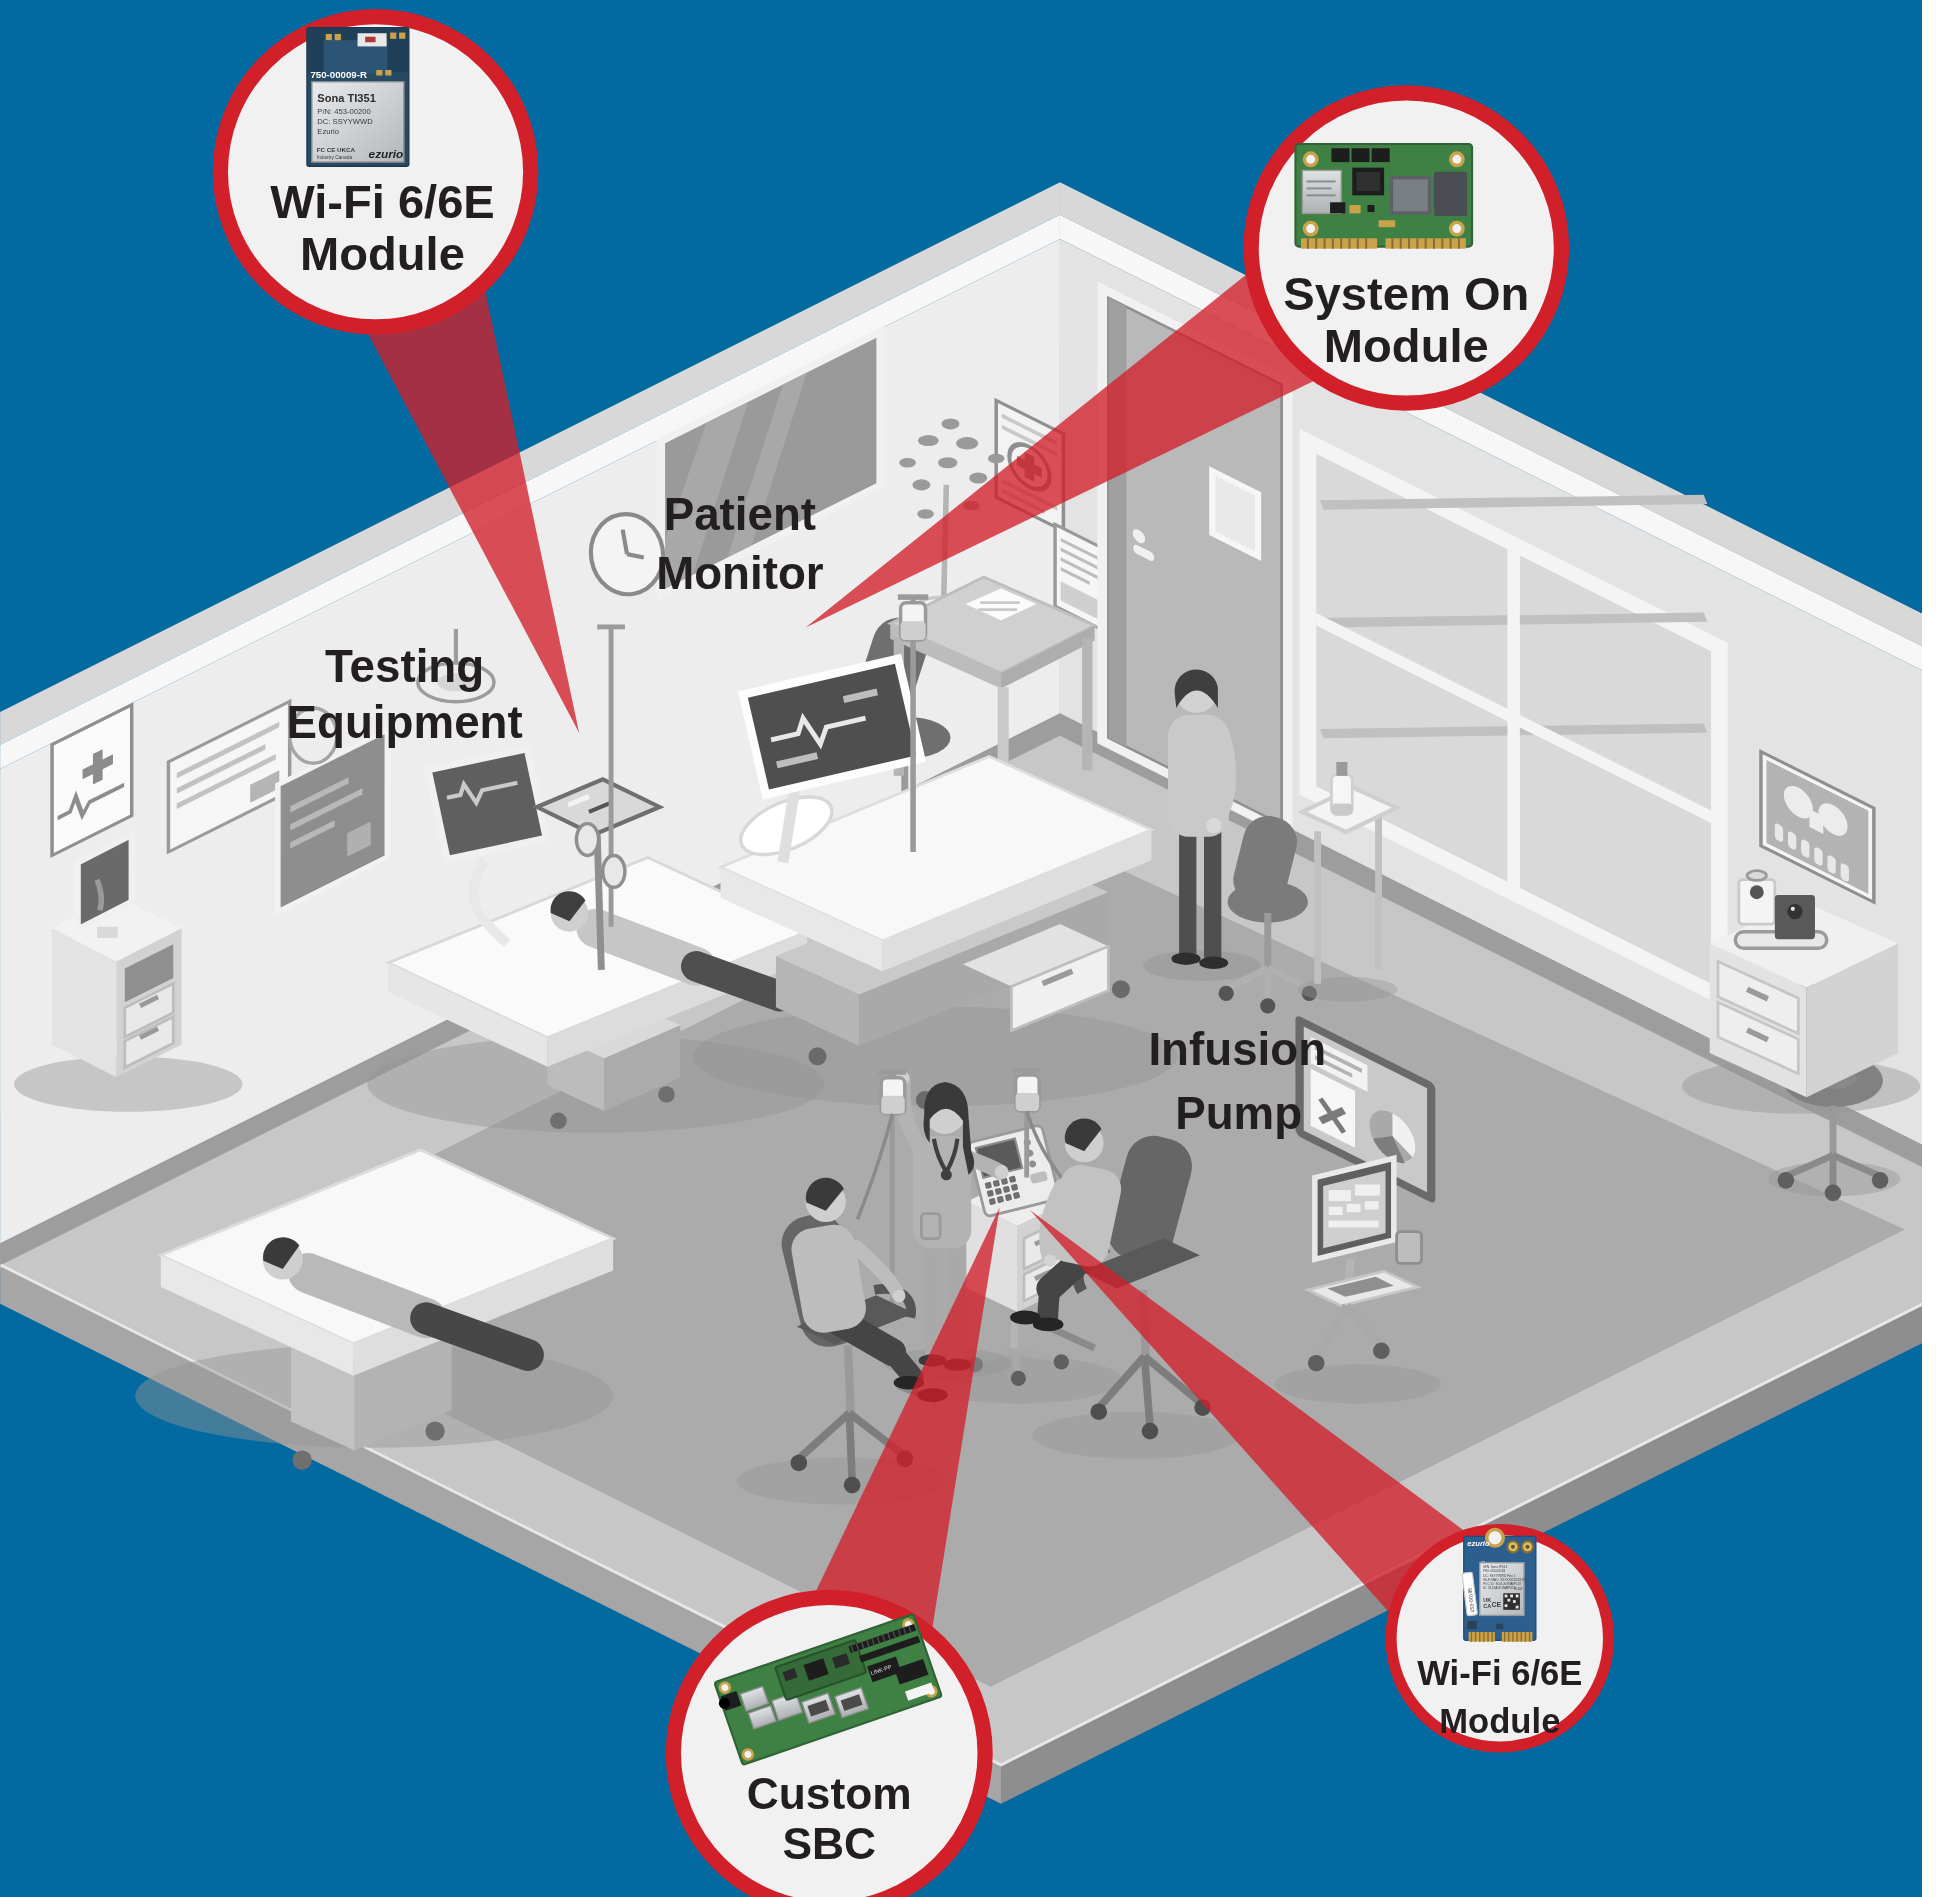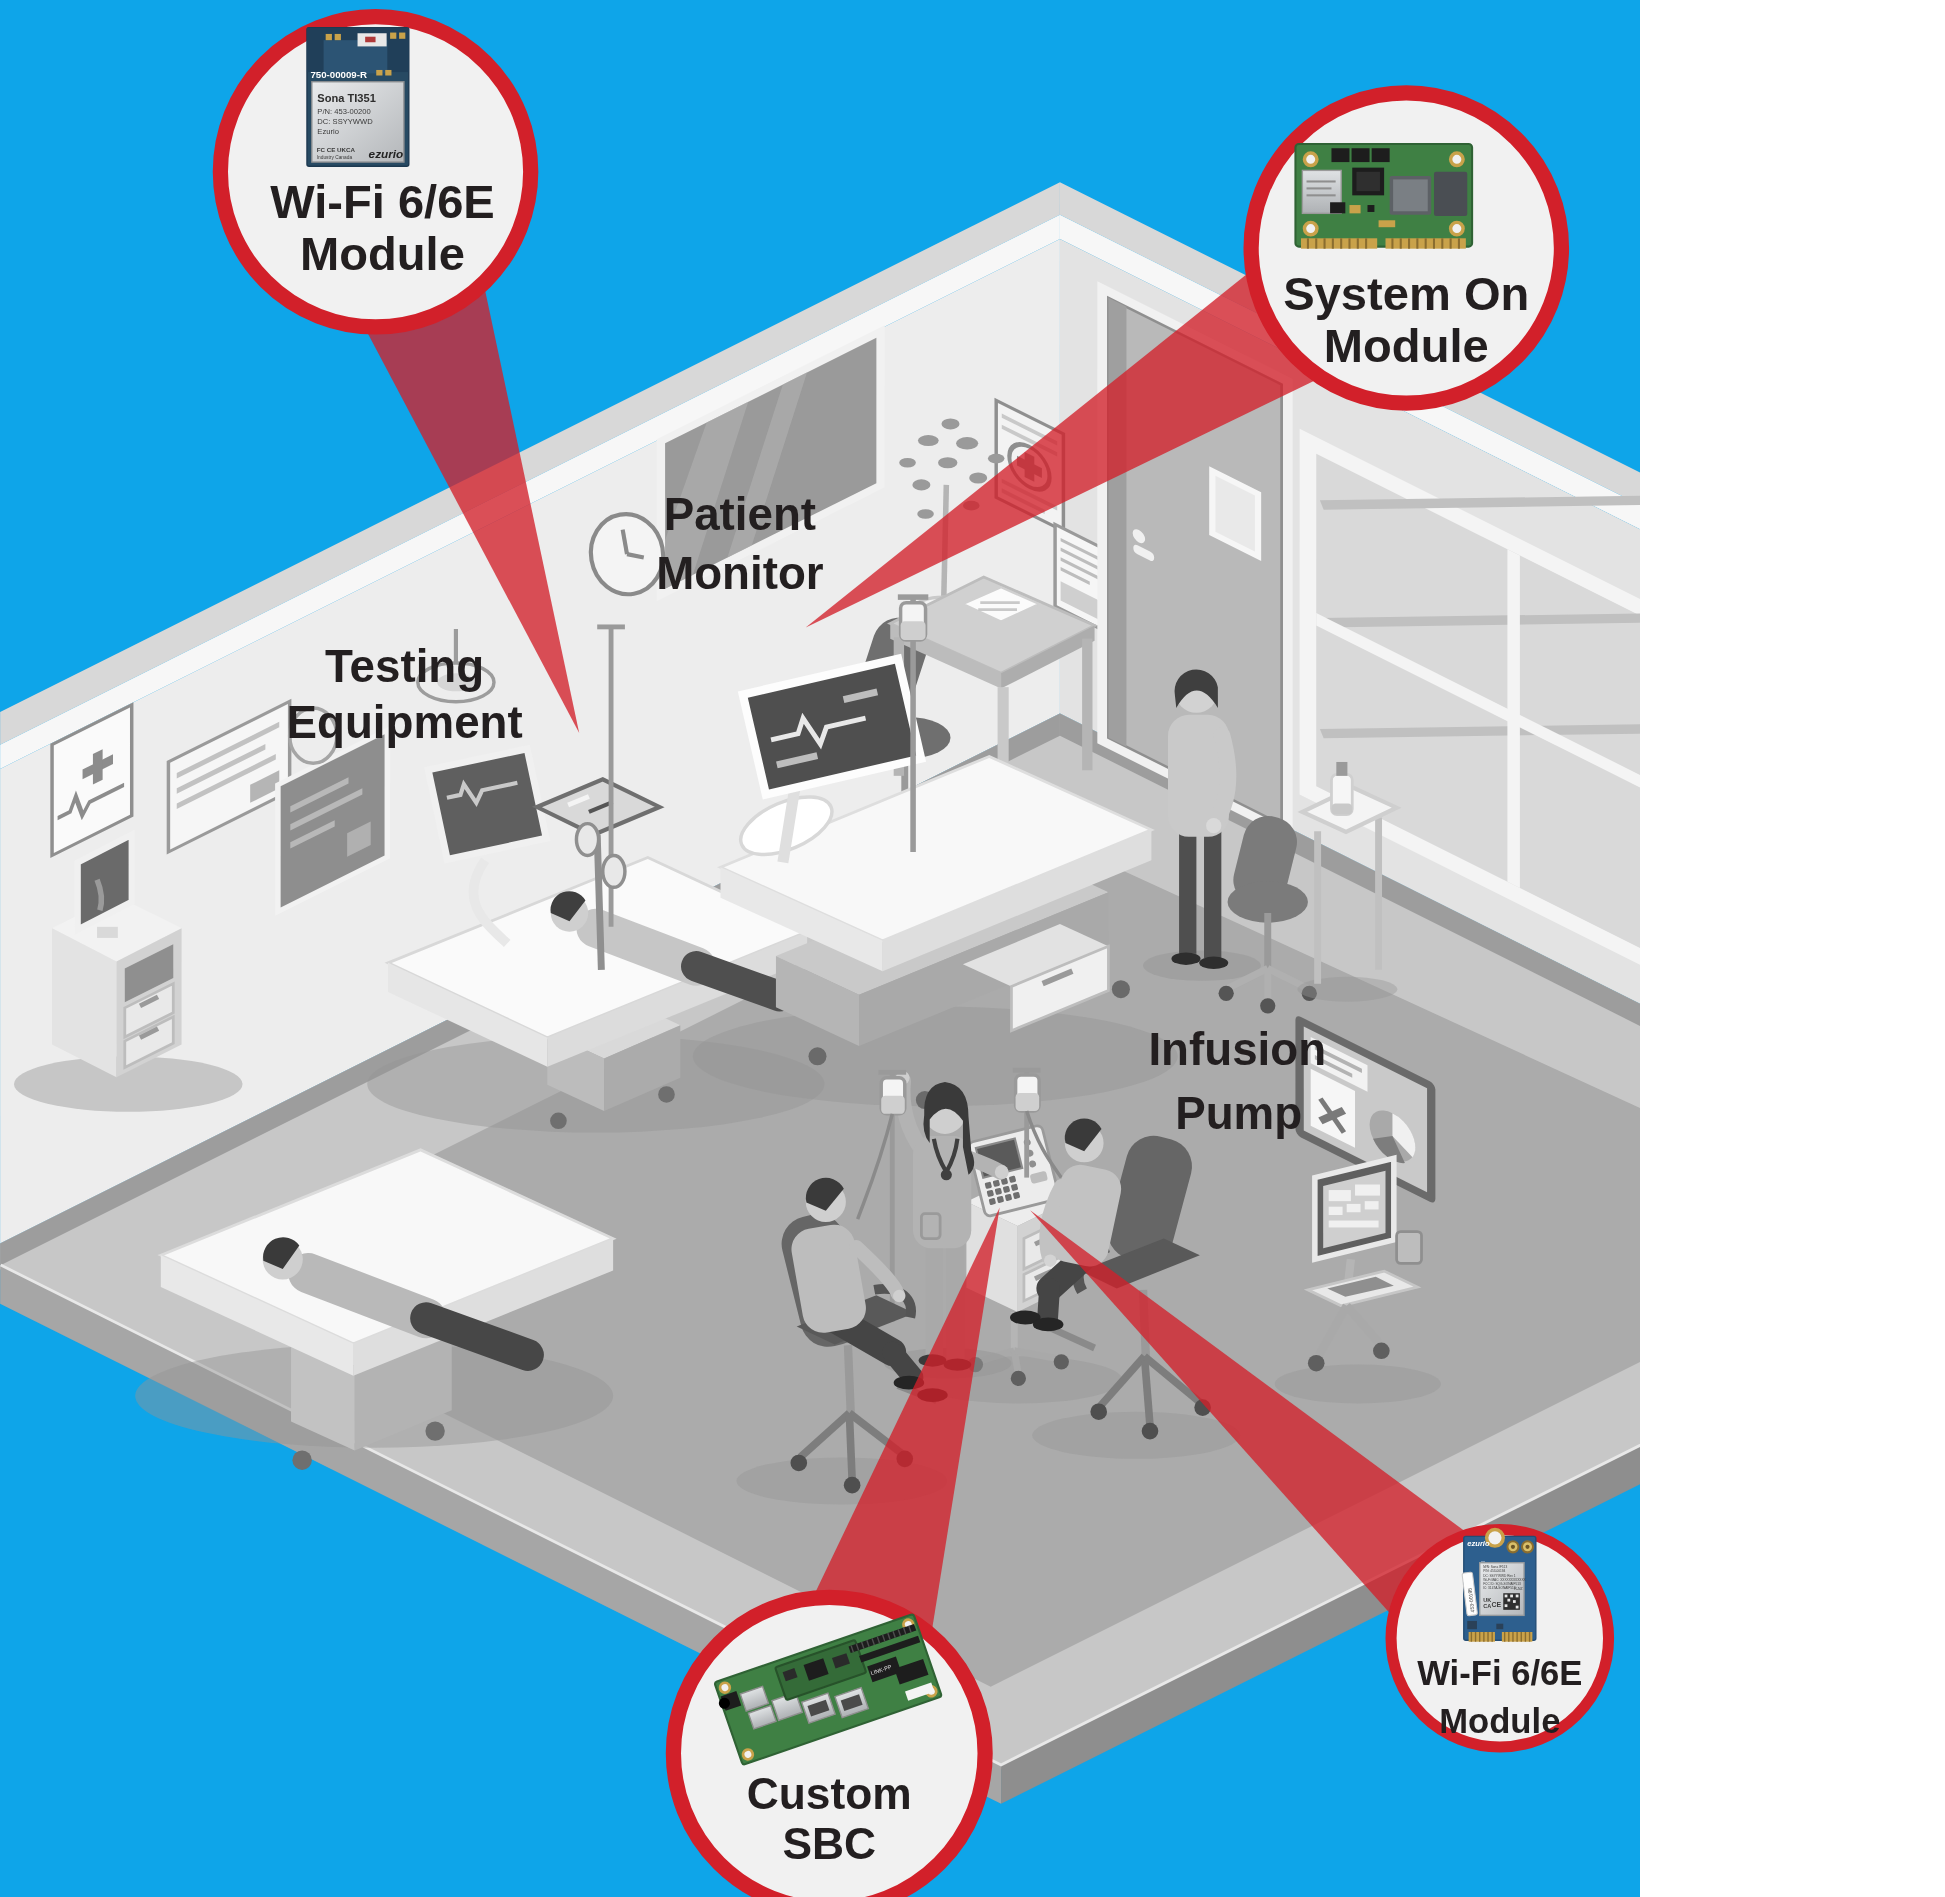--- a/index.html
+++ b/index.html
@@ -1,16 +1,16 @@
 <!DOCTYPE html>
 <html style="--accent_red: #d2202a; --bubble_fill: #f1f1f1; --label_text: #231f20; --pcb_green: #3f8044; --pcb_green_dark: #2f6234; --pcb_blue: #2d5f8e; --shield_silver: #ced1d3; --gold: #c9a24a;font-size:11px"><head>
 <meta charset="utf-8">
 <style>
   html,body{margin:0;padding:0;background:#ffffff;}
-  .stage{position:relative;width:1640px;height:1898px;background:#0ea5e9;overflow:hidden;text-decoration:underline;}
+  .stage{position:relative;width:1922px;height:1898px;background:#0369a1;overflow:hidden;text-decoration:underline;}
   svg{position:absolute;left:0;top:0;}
   text{font-family:"Liberation Sans",sans-serif;}
   .lbl{fill:var(--label_text,#231f20);font-weight:700;}
   .beam{fill:var(--accent_red,#d2202a);fill-opacity:.78;}
   .ring{fill:var(--bubble_fill,#f1f1f1);stroke:var(--accent_red,#d2202a);}
   .silk{fill:#ffffff;font-weight:700;}
   .shieldTxt{fill:#3a3a3a;}
 </style>
 </head>
 <body>

